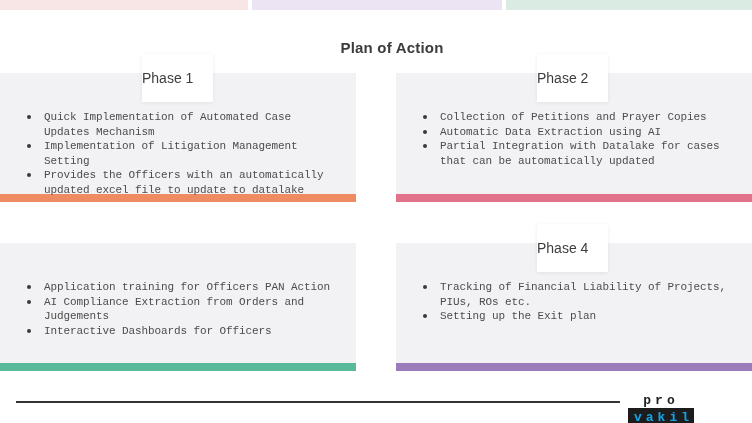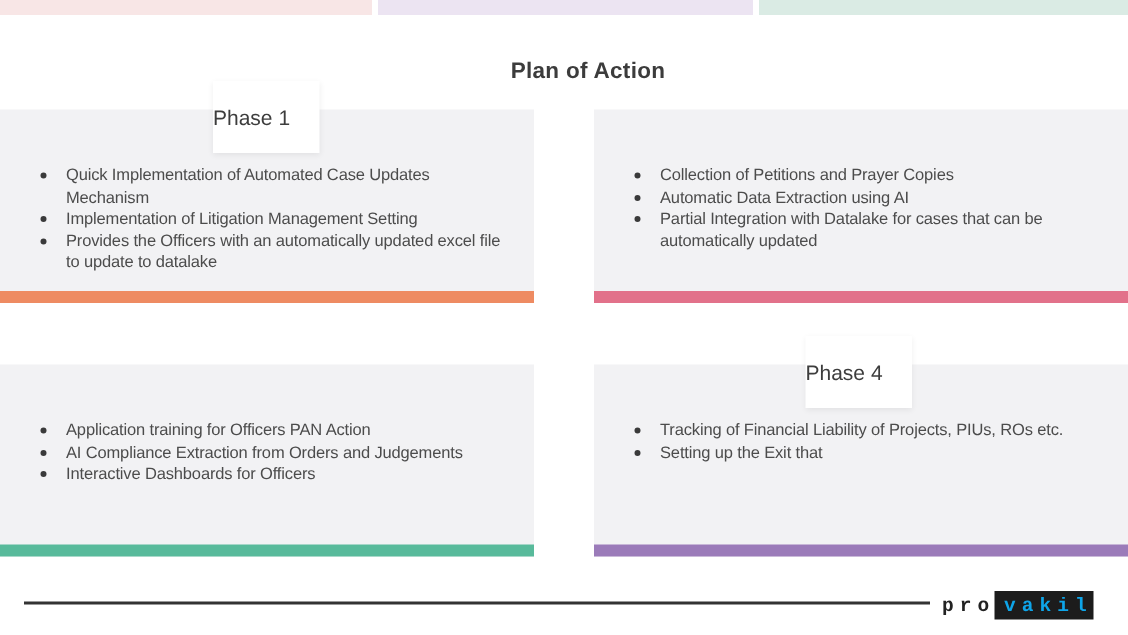--- a/index.html
+++ b/index.html
@@ -26,30 +26,30 @@
   
   .phase-label { position:absolute; width:71px; height:48px; background:#ffffff;
                  box-shadow:0 1px 4px rgba(0,0,0,0.07);
                  text-align:left; line-height:48px; font-size:14px; color:#3d3d3d; }
   .phase-label.l1 { left:142px; top:54px; }
   .phase-label.l2 { left:537px; top:54px; }
   .phase-label.l3 { left:142px; top:224px; }
   .phase-label.l4 { left:537px; top:224px; }
 
   
-  .bullets { list-style:none; margin-top:37px; padding-right:18px; }
+  .bullets { list-style:none; margin-top:37px; padding-right:18px;font-family:Liberation Mono, monospace; }
   .bullets li { position:relative; padding-left:44px; font-size:11px; line-height:14.5px;
                 color:#4c4c4c; letter-spacing:-0.1px; }
   .bullets li::before { content:""; position:absolute; left:27px; top:5px;
                         width:4px; height:4px; border-radius:50%; background:#3a3a3a; }
 
   
   .footer-line { position:absolute; left:16px; top:401px; width:604px; height:2px; background:#333333; }
   .logo { position:absolute; left:628px; top:393px; height:20px; display:flex; align-items:center;
-          font-family:"Liberation Mono","DejaVu Sans Mono",monospace; font-size:13px; font-weight:bold; }
+          font-family:"Liberation Mono","DejaVu Sans Mono",monospace; font-size:13px; font-weight:bold;flex-direction:column; }
   .logo .pro { color:#222222; letter-spacing:4px; }
   .logo .vakil { background:#1c1c1c; color:#0ea5e9; letter-spacing:4px; padding:2px 1px 2px 6px; }
 </style>
 </head>
 <body>
 
 <div class="slide">
 
   <div class="top-bar b1" style="background-color: rgb(248, 230, 230);"></div>
   <div class="top-bar b2" style="background-color: rgb(236, 228, 242);"></div>
@@ -66,33 +66,34 @@
   </div>
   <div class="phase-label l1">Phase 1</div>
 
   <div class="card c2" style="border-bottom-color: rgb(226, 113, 138);">
     <ul class="bullets">
       <li>Collection of Petitions and Prayer Copies</li>
       <li>Automatic Data Extraction using AI</li>
       <li>Partial Integration with Datalake for cases that can be automatically updated</li>
     </ul>
   </div>
+  <div class="phase-label l2">Phase 2</div>
 
   <div class="card c3" style="border-bottom-color: rgb(88, 186, 155);">
     <ul class="bullets">
       <li>Application training for Officers PAN Action</li>
       <li>AI Compliance Extraction from Orders and Judgements</li>
       <li>Interactive Dashboards for Officers</li>
     </ul>
   </div>
 
   <div class="card c4" style="border-bottom-color: rgb(155, 123, 185);">
     <ul class="bullets">
       <li>Tracking of Financial Liability of Projects, PIUs, ROs etc.</li>
-      <li>Setting up the Exit that</li>
+      <li>Setting up the Exit plan</li>
     </ul>
   </div>
   <div class="phase-label l4">Phase 4</div>
 
   <div class="footer-line"></div>
   <div class="logo">
     <span class="pro">pro</span>
       <span class="vakil">vakil</span>
   </div>
 

